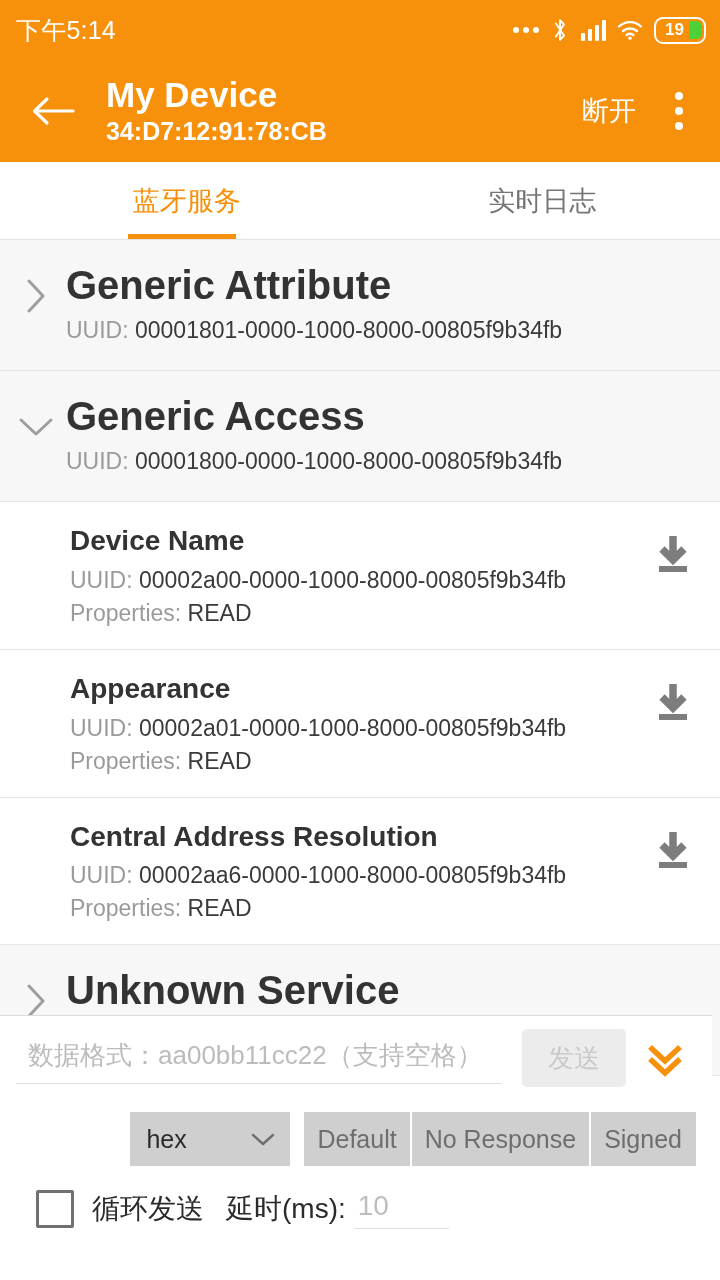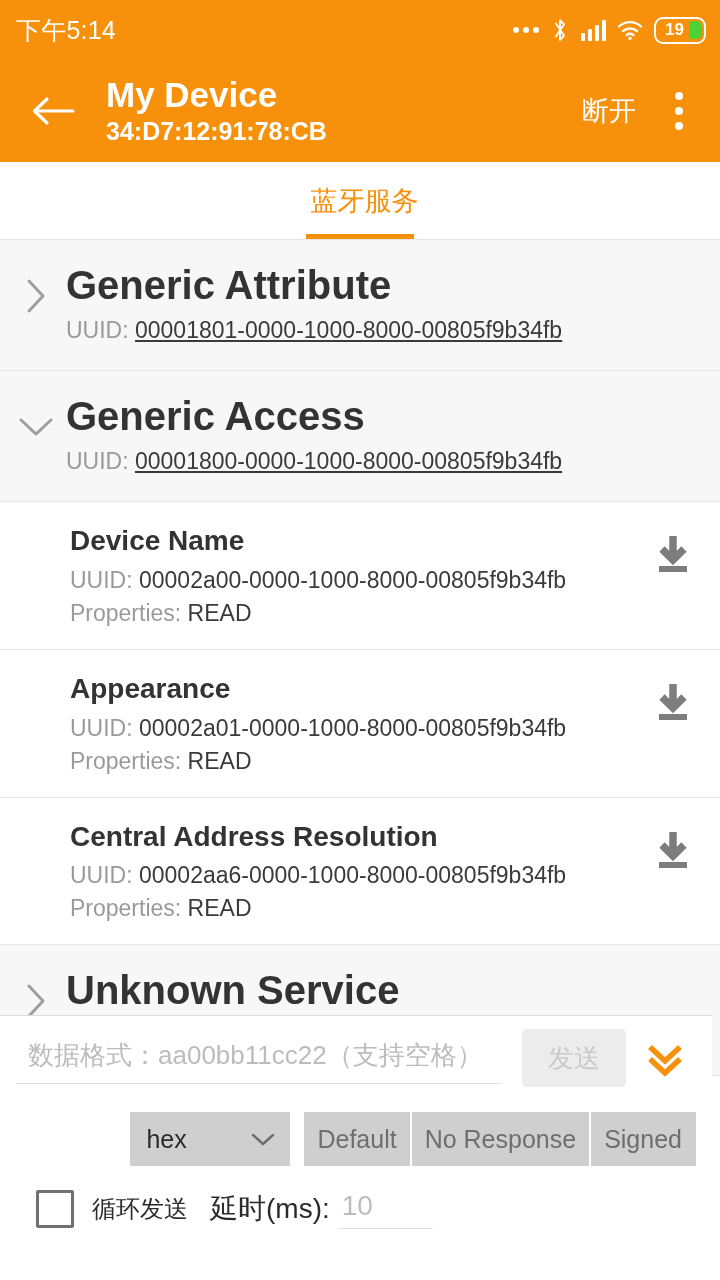--- a/index.html
+++ b/index.html
@@ -60,21 +60,21 @@
   
   .list { position:absolute; top:240px; left:0; right:0; bottom:0; overflow:hidden; background:#fff; }
   .service-row {
     background:#f7f7f7; border-bottom:1px solid #e6e6e6;
     padding: 22px 16px 26px 16px; display:flex; align-items:flex-start; cursor:pointer;
   }
   .chev { width:40px; height:40px; flex:none; display:flex; align-items:center; justify-content:center; margin-top:14px; }
   .srv-texts { margin-left: 10px; }
   .srv-name { font-size:40px; font-weight:bold; color:#333; line-height:1.18; }
   .srv-uuid { font-size:23px; color:#9a9a9a; margin-top:8px; }
-  .srv-uuid b { color:#3a3a3a; font-weight:normal;text-decoration:underline; }
+  .srv-uuid b { color:#3a3a3a; font-weight:normal; }
 
   .char-row {
     background:#fff; border-bottom:1px solid #e6e6e6;
     padding: 22px 20px 22px 70px; display:flex; align-items:flex-start; position:relative; cursor:pointer;
   }
   .char-texts { flex:1; min-width:0; }
   .char-name { font-size:28px; font-weight:bold; color:#333; line-height:1.2; }
   .char-uuid { font-size:23px; color:#9a9a9a; margin-top:9px; }
   .char-uuid b, .char-props b { color:#3a3a3a; font-weight:normal; }
   .char-props { font-size:23px; color:#9a9a9a; margin-top:6px; }
@@ -107,21 +107,21 @@
   }
   .seg-group { display:flex; height:54px; }
   .seg {
     background:#cfcfcf; color:#6e6e6e; font-size:25px; display:flex; align-items:center;
     padding: 0 13px; cursor:pointer; border-right:2px solid #fff;
   }
   .seg:last-child { border-right:none; padding-right:14px; }
 
   .loop-row { display:flex; align-items:center; margin-top:22px; padding-left:20px; }
   .cbox { width:38px; height:38px; border:3px solid #707070; background:#fff; border-radius:2px; cursor:pointer; flex:none; }
-  .loop-label { font-size:24px; color:#2b2b2b; margin-left:18px; }
+  .loop-label { font-size:28px; color:#2b2b2b; margin-left:18px; }
   .delay-label { font-size:28px; color:#2b2b2b; margin-left:22px; }
   .delay-input {
     width:95px; border:none; border-bottom:1px solid #e0e0e0; background:transparent;
     font-size:28px; color:#2b2b2b; outline:none; margin-left:8px; padding:2px 4px 6px 4px;
     font-family: "Liberation Sans", sans-serif;
   }
   .delay-input::placeholder { color:#bdbdbd; }
 </style>
 </head>
 <body>
@@ -171,20 +171,21 @@
     <div class="disconnect">断开</div>
     <div class="overflow">
       <i></i>
         <i></i>
         <i></i>
     </div>
   </div>
 
   <div class="tabs">
     <div class="tab active">蓝牙服务</div>
+    <div class="tab">实时日志</div>
   </div>
 
   <div class="list">
 
     <div class="service-row">
       <span class="chev">
         <svg width="24" height="38" viewBox="0 0 24 38">
             <path d="M5 4 L19 19 L5 34" fill="none" stroke="#9e9e9e" stroke-width="3" stroke-linecap="round" stroke-linejoin="round"></path>
           </svg>
       </span>

